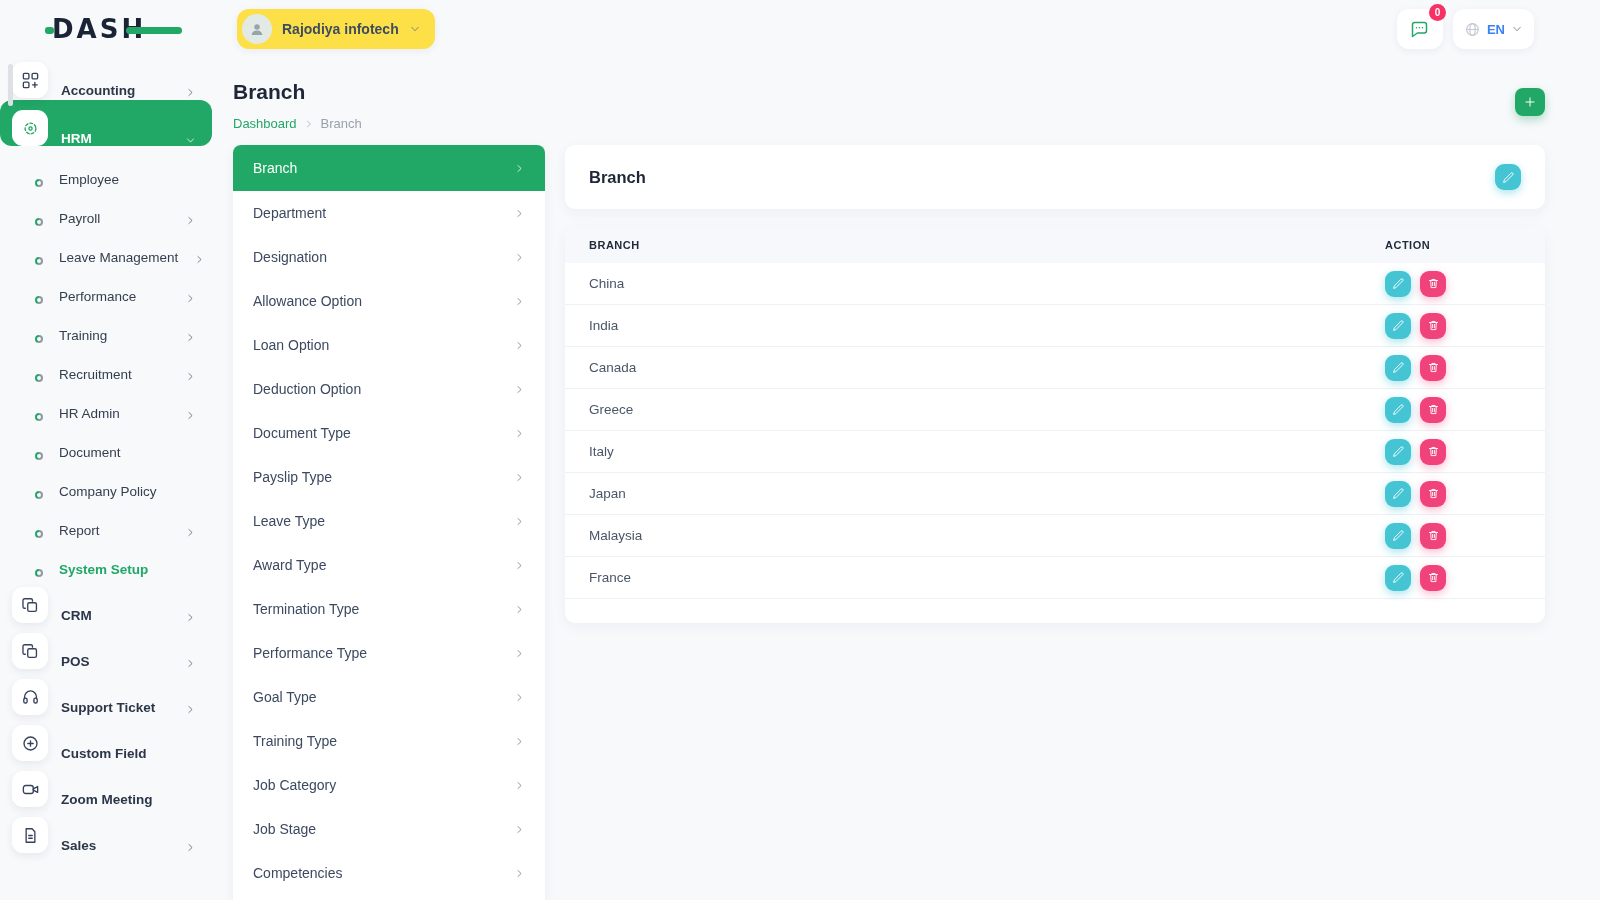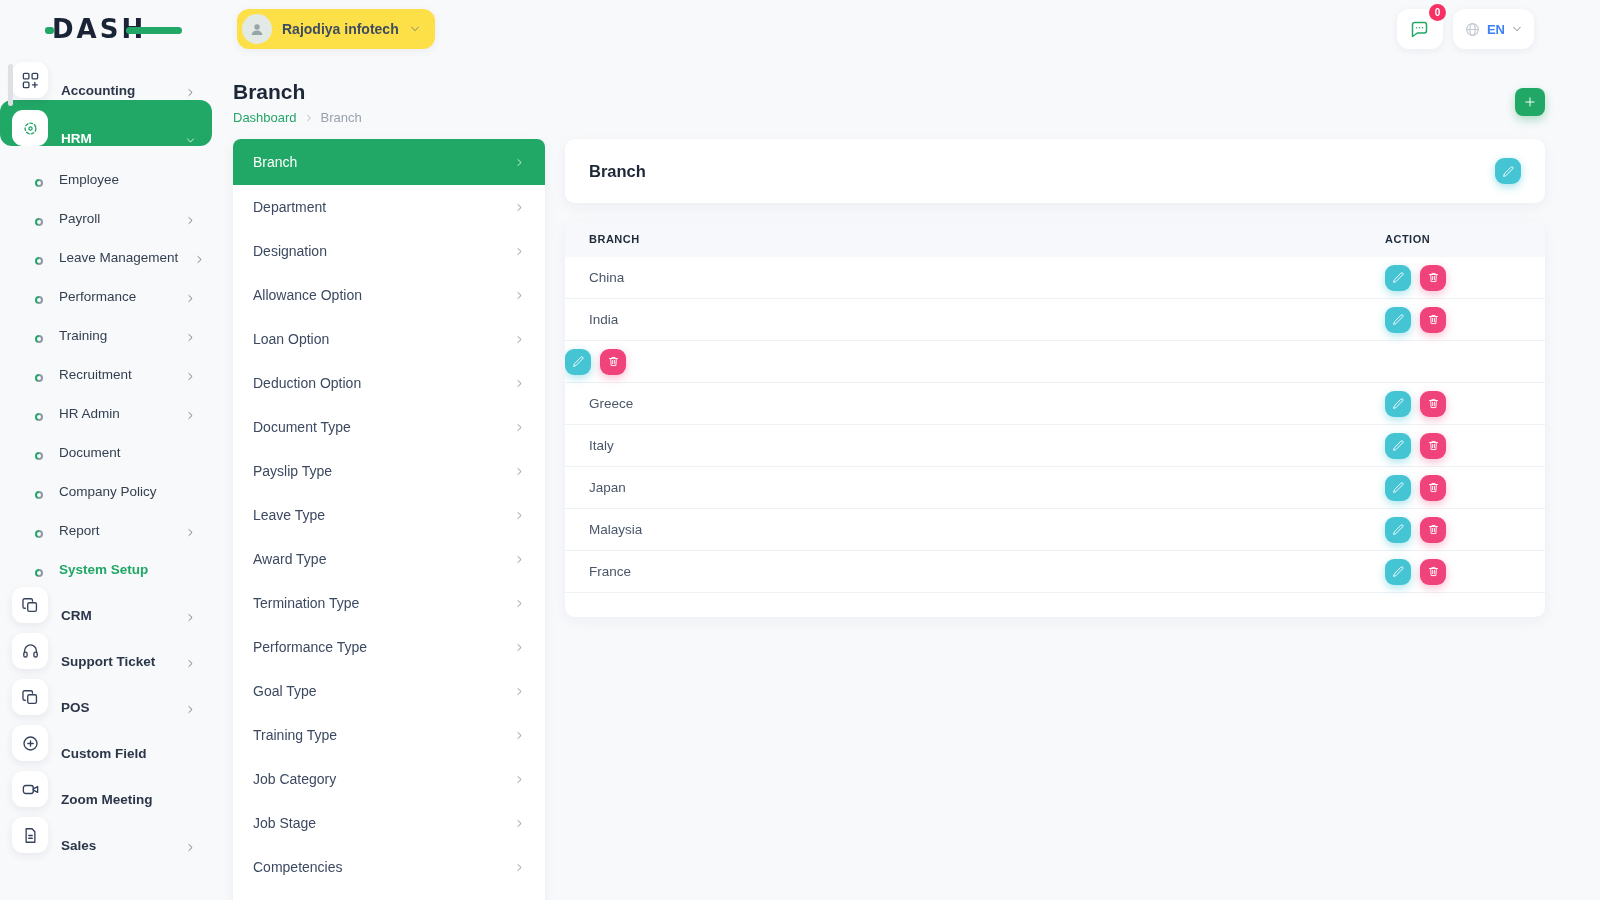--- a/index.html
+++ b/index.html
@@ -53,21 +53,21 @@
   .bullet{width:8px;height:8px;border-radius:50%;flex:none;position:relative;
     background:conic-gradient(#8f99a5 0 210deg,#21a766 210deg 360deg);}
   .bullet::after{content:"";position:absolute;inset:2px;border-radius:50%;background:#f8f9fb;}
   .side-sub .side-label{font-weight:500;color:#333f4f;}
   .side-sub.active .side-label{color:#21a766;font-weight:700;}
 
   
   .main{position:absolute;left:233px;top:58px;right:55px;}
   .page-head{display:flex;align-items:flex-start;margin-top:22px;}
   .page-title{font-size:21px;font-weight:700;color:#1d2737;}
-  .crumbs{margin-top:6px;font-size:13px;display:flex;align-items:center;gap:7px;}
+  .crumbs{margin-top:12px;font-size:13px;display:flex;align-items:center;gap:7px;}
   .crumb-link{color:#26a568;cursor:pointer;}
   .crumb-sep{width:10px;height:10px;color:#9aa3ae;}
   .crumb-cur{color:#98a1ac;}
   .add-btn{margin-left:auto;margin-top:8px;width:30px;height:28px;border:none;border-radius:8px;background:#21a766;
     color:#fff;box-shadow:0 4px 10px rgba(33,167,102,.35);display:flex;align-items:center;justify-content:center;cursor:pointer;}
   .add-btn span{width:14px;height:14px;}
 
   .content-row{display:flex;gap:20px;margin-top:14px;align-items:flex-start;}
   .submenu-card{width:312px;background:#fff;border-radius:8px;box-shadow:0 4px 14px rgba(25,42,70,.05);padding-bottom:34px;}
   .sub-item{height:44px;display:flex;align-items:center;padding:0 20px;cursor:pointer;}
@@ -281,45 +281,45 @@
         </span>
         <span class="side-label">CRM</span>
         <span class="side-chev" data-icon="chevron-right-icon">
           <svg viewBox="0 0 24 24" fill="none" stroke="currentColor" stroke-width="1.7" stroke-linecap="round" stroke-linejoin="round">
             <path d="M8.5 5.5l7 6.5-7 6.5"></path>
           </svg>
         </span>
       </div>
       <div class="side-item side-group">
         <span class="icon-box">
+          <span class="gi" data-icon="kanban-icon">
+            <svg viewBox="0 0 24 24" fill="none" stroke="currentColor" stroke-width="1.7" stroke-linecap="round" stroke-linejoin="round">
+              <rect x="8.5" y="8.5" width="11" height="11" rx="2"></rect>
+              <path d="M5.5 15.5h-1a2 2 0 0 1-2-2v-8a2 2 0 0 1 2-2h8a2 2 0 0 1 2 2v1"></path>
+            </svg>
+          </span>
+        </span>
+        <span class="side-label">POS</span>
+        <span class="side-chev" data-icon="chevron-right-icon">
+          <svg viewBox="0 0 24 24" fill="none" stroke="currentColor" stroke-width="1.7" stroke-linecap="round" stroke-linejoin="round">
+            <path d="M8.5 5.5l7 6.5-7 6.5"></path>
+          </svg>
+        </span>
+      </div>
+      <div class="side-item side-group">
+        <span class="icon-box">
           <span class="gi" data-icon="headset-icon">
             <svg viewBox="0 0 24 24" fill="none" stroke="currentColor" stroke-width="1.7" stroke-linecap="round" stroke-linejoin="round">
               <path d="M4.5 13.5v-2.3a7.5 7.5 0 0 1 15 0v2.3"></path>
               <rect x="3.5" y="12.7" width="4.2" height="6.3" rx="2"></rect>
               <rect x="16.3" y="12.7" width="4.2" height="6.3" rx="2"></rect>
             </svg>
           </span>
         </span>
         <span class="side-label">Support Ticket</span>
-        <span class="side-chev" data-icon="chevron-right-icon">
-          <svg viewBox="0 0 24 24" fill="none" stroke="currentColor" stroke-width="1.7" stroke-linecap="round" stroke-linejoin="round">
-            <path d="M8.5 5.5l7 6.5-7 6.5"></path>
-          </svg>
-        </span>
-      </div>
-      <div class="side-item side-group">
-        <span class="icon-box">
-          <span class="gi" data-icon="kanban-icon">
-            <svg viewBox="0 0 24 24" fill="none" stroke="currentColor" stroke-width="1.7" stroke-linecap="round" stroke-linejoin="round">
-              <rect x="8.5" y="8.5" width="11" height="11" rx="2"></rect>
-              <path d="M5.5 15.5h-1a2 2 0 0 1-2-2v-8a2 2 0 0 1 2-2h8a2 2 0 0 1 2 2v1"></path>
-            </svg>
-          </span>
-        </span>
-        <span class="side-label">POS</span>
         <span class="side-chev" data-icon="chevron-right-icon">
           <svg viewBox="0 0 24 24" fill="none" stroke="currentColor" stroke-width="1.7" stroke-linecap="round" stroke-linejoin="round">
             <path d="M8.5 5.5l7 6.5-7 6.5"></path>
           </svg>
         </span>
       </div>
       <div class="side-item side-group">
         <span class="icon-box">
           <span class="gi" data-icon="plus-circle-icon">
             <svg viewBox="0 0 24 24" fill="none" stroke="currentColor" stroke-width="1.7" stroke-linecap="round" stroke-linejoin="round">
@@ -579,20 +579,21 @@
                       <path d="M4.5 6.5h15"></path>
                       <path d="M9 6.2V4.5h6v1.7"></path>
                       <path d="M6.8 6.5l.8 13h8.8l.8-13"></path>
                       <path d="M10.3 10v6M13.7 10v6"></path>
                     </svg>
                   </span>
                 </button>
               </span>
             </div>
             <div class="t-row">
+              <span class="td-branch">Canada</span>
               <span class="td-action">
                 <button class="btn-sq btn-teal">
                   <span data-icon="pencil-icon">
                     <svg viewBox="0 0 24 24" fill="none" stroke="currentColor" stroke-width="1.7" stroke-linecap="round" stroke-linejoin="round">
                       <path d="M16.8 3.8a2.2 2.2 0 0 1 3.1 3.1L7 19.8 3 21l1.2-4z"></path>
                     </svg>
                   </span>
                 </button>
                 <button class="btn-sq btn-pink">
                   <span data-icon="trash-icon">

